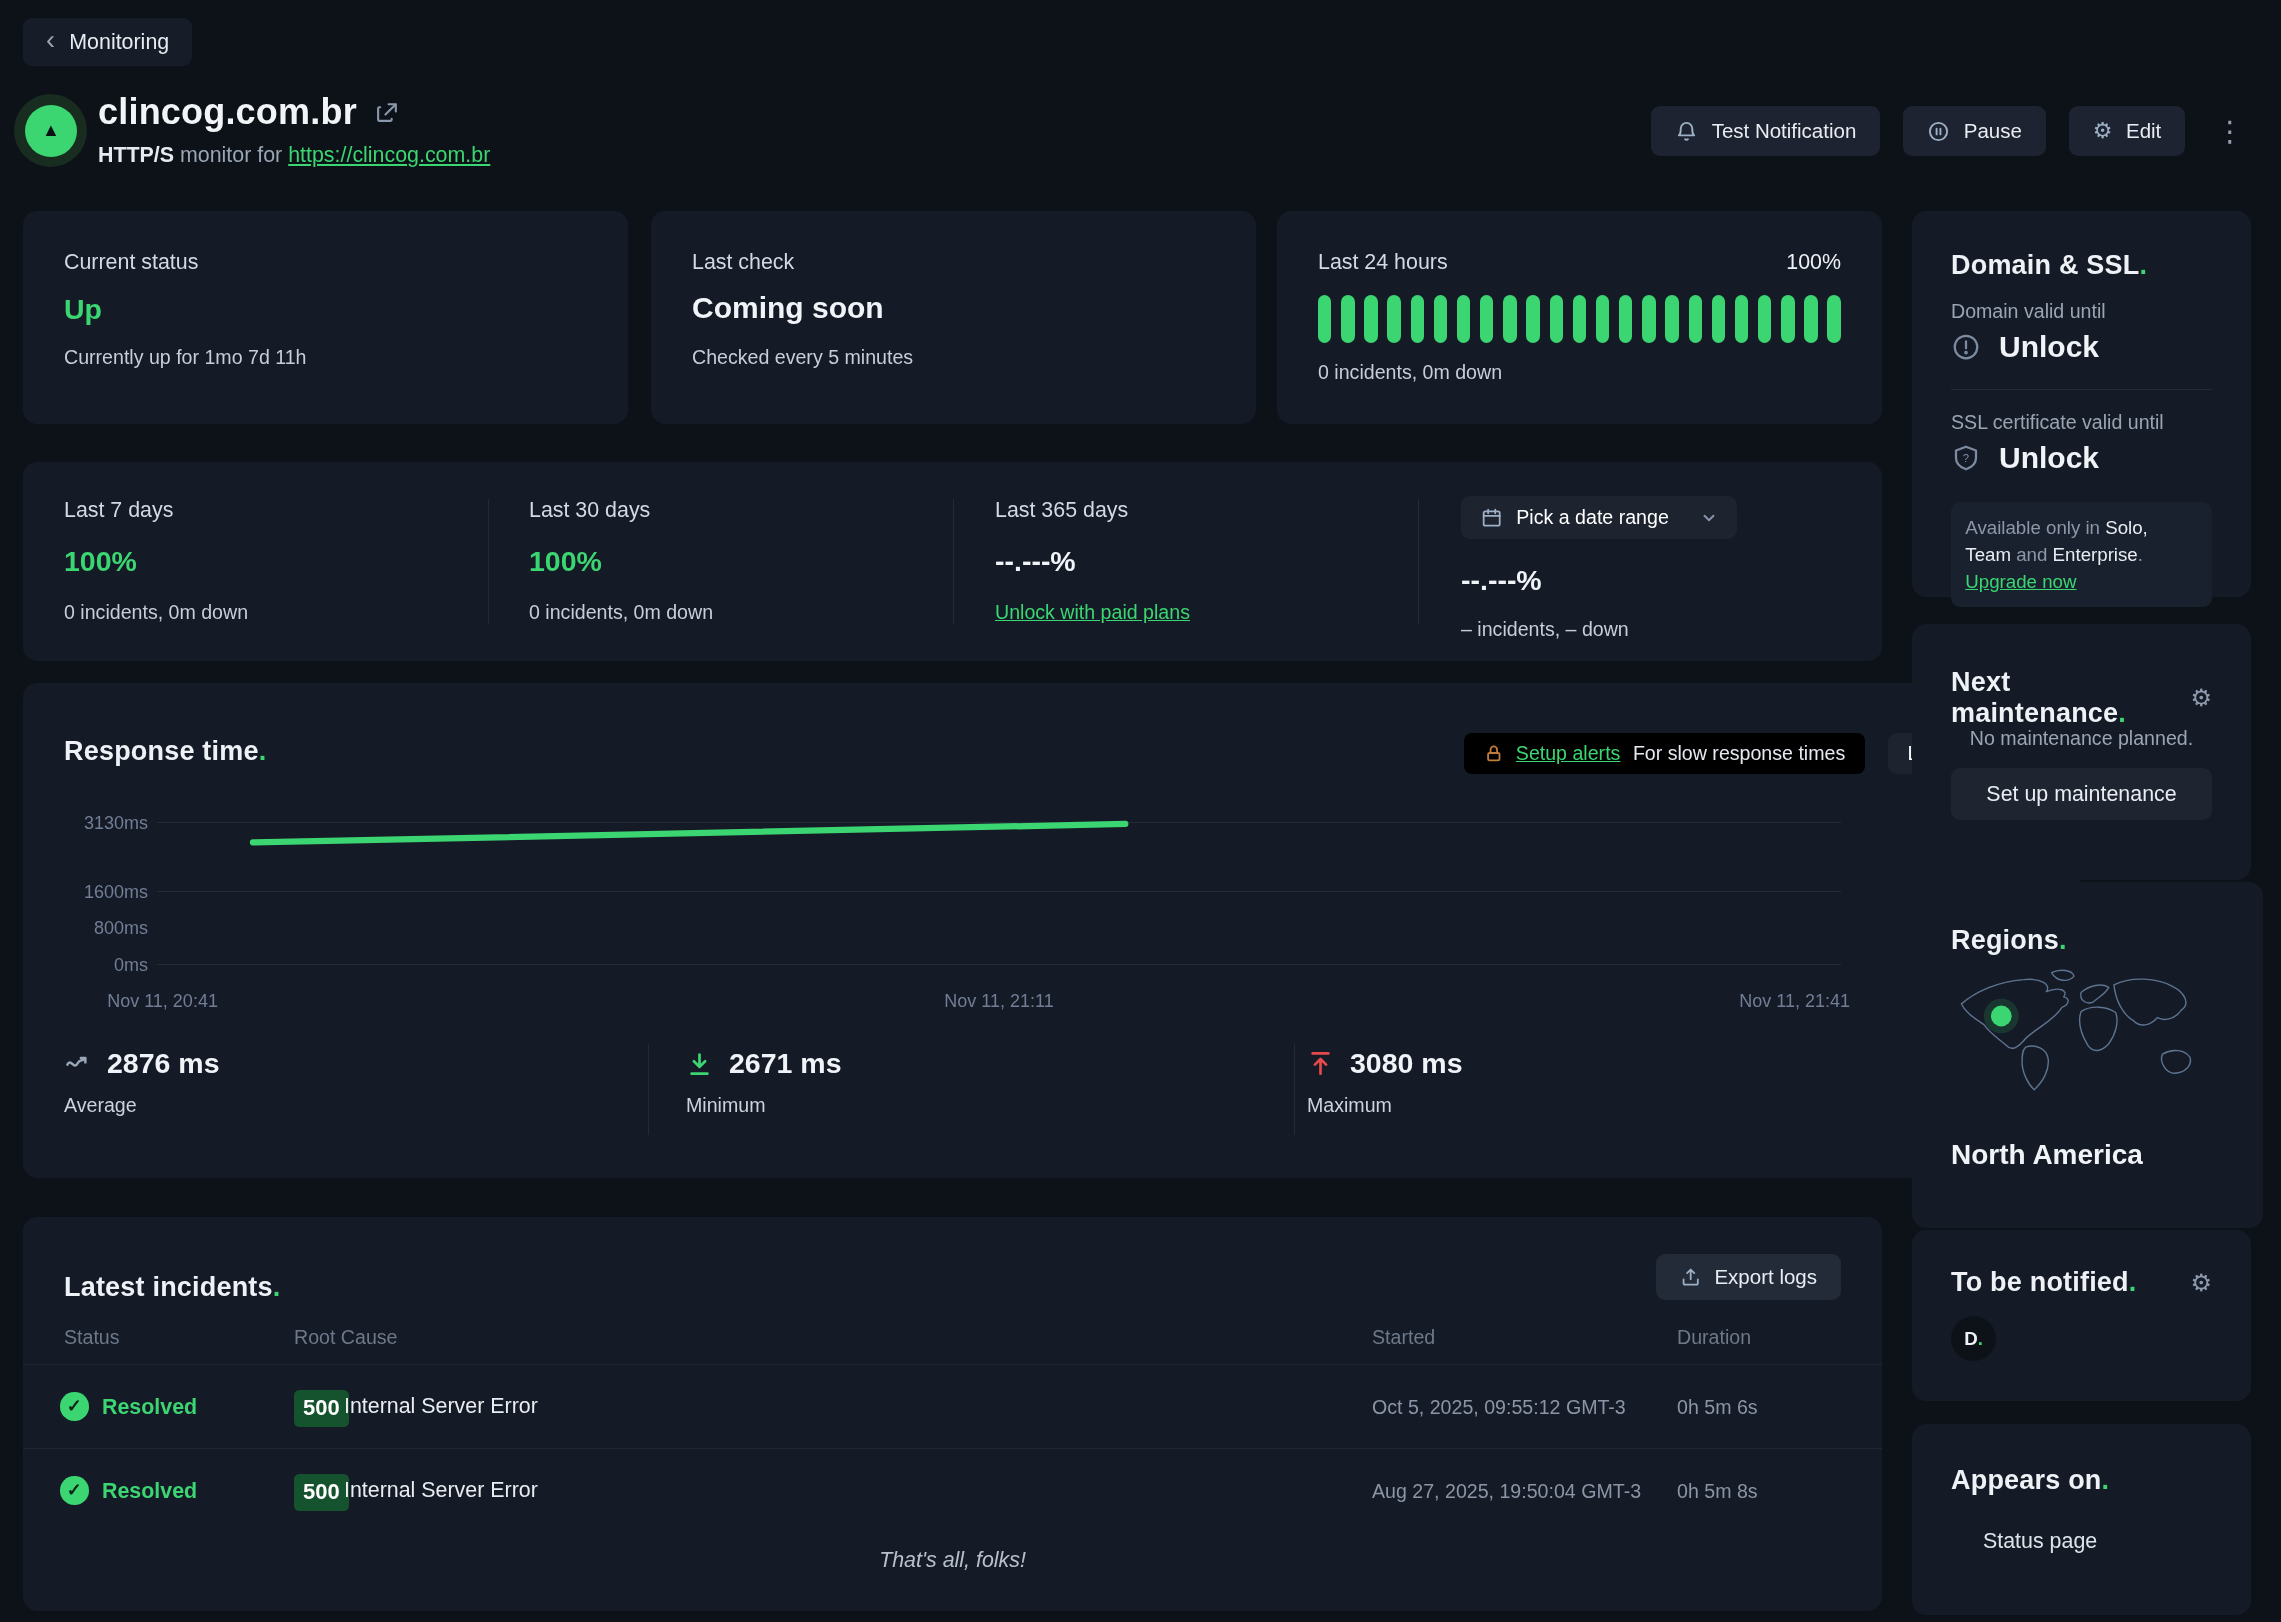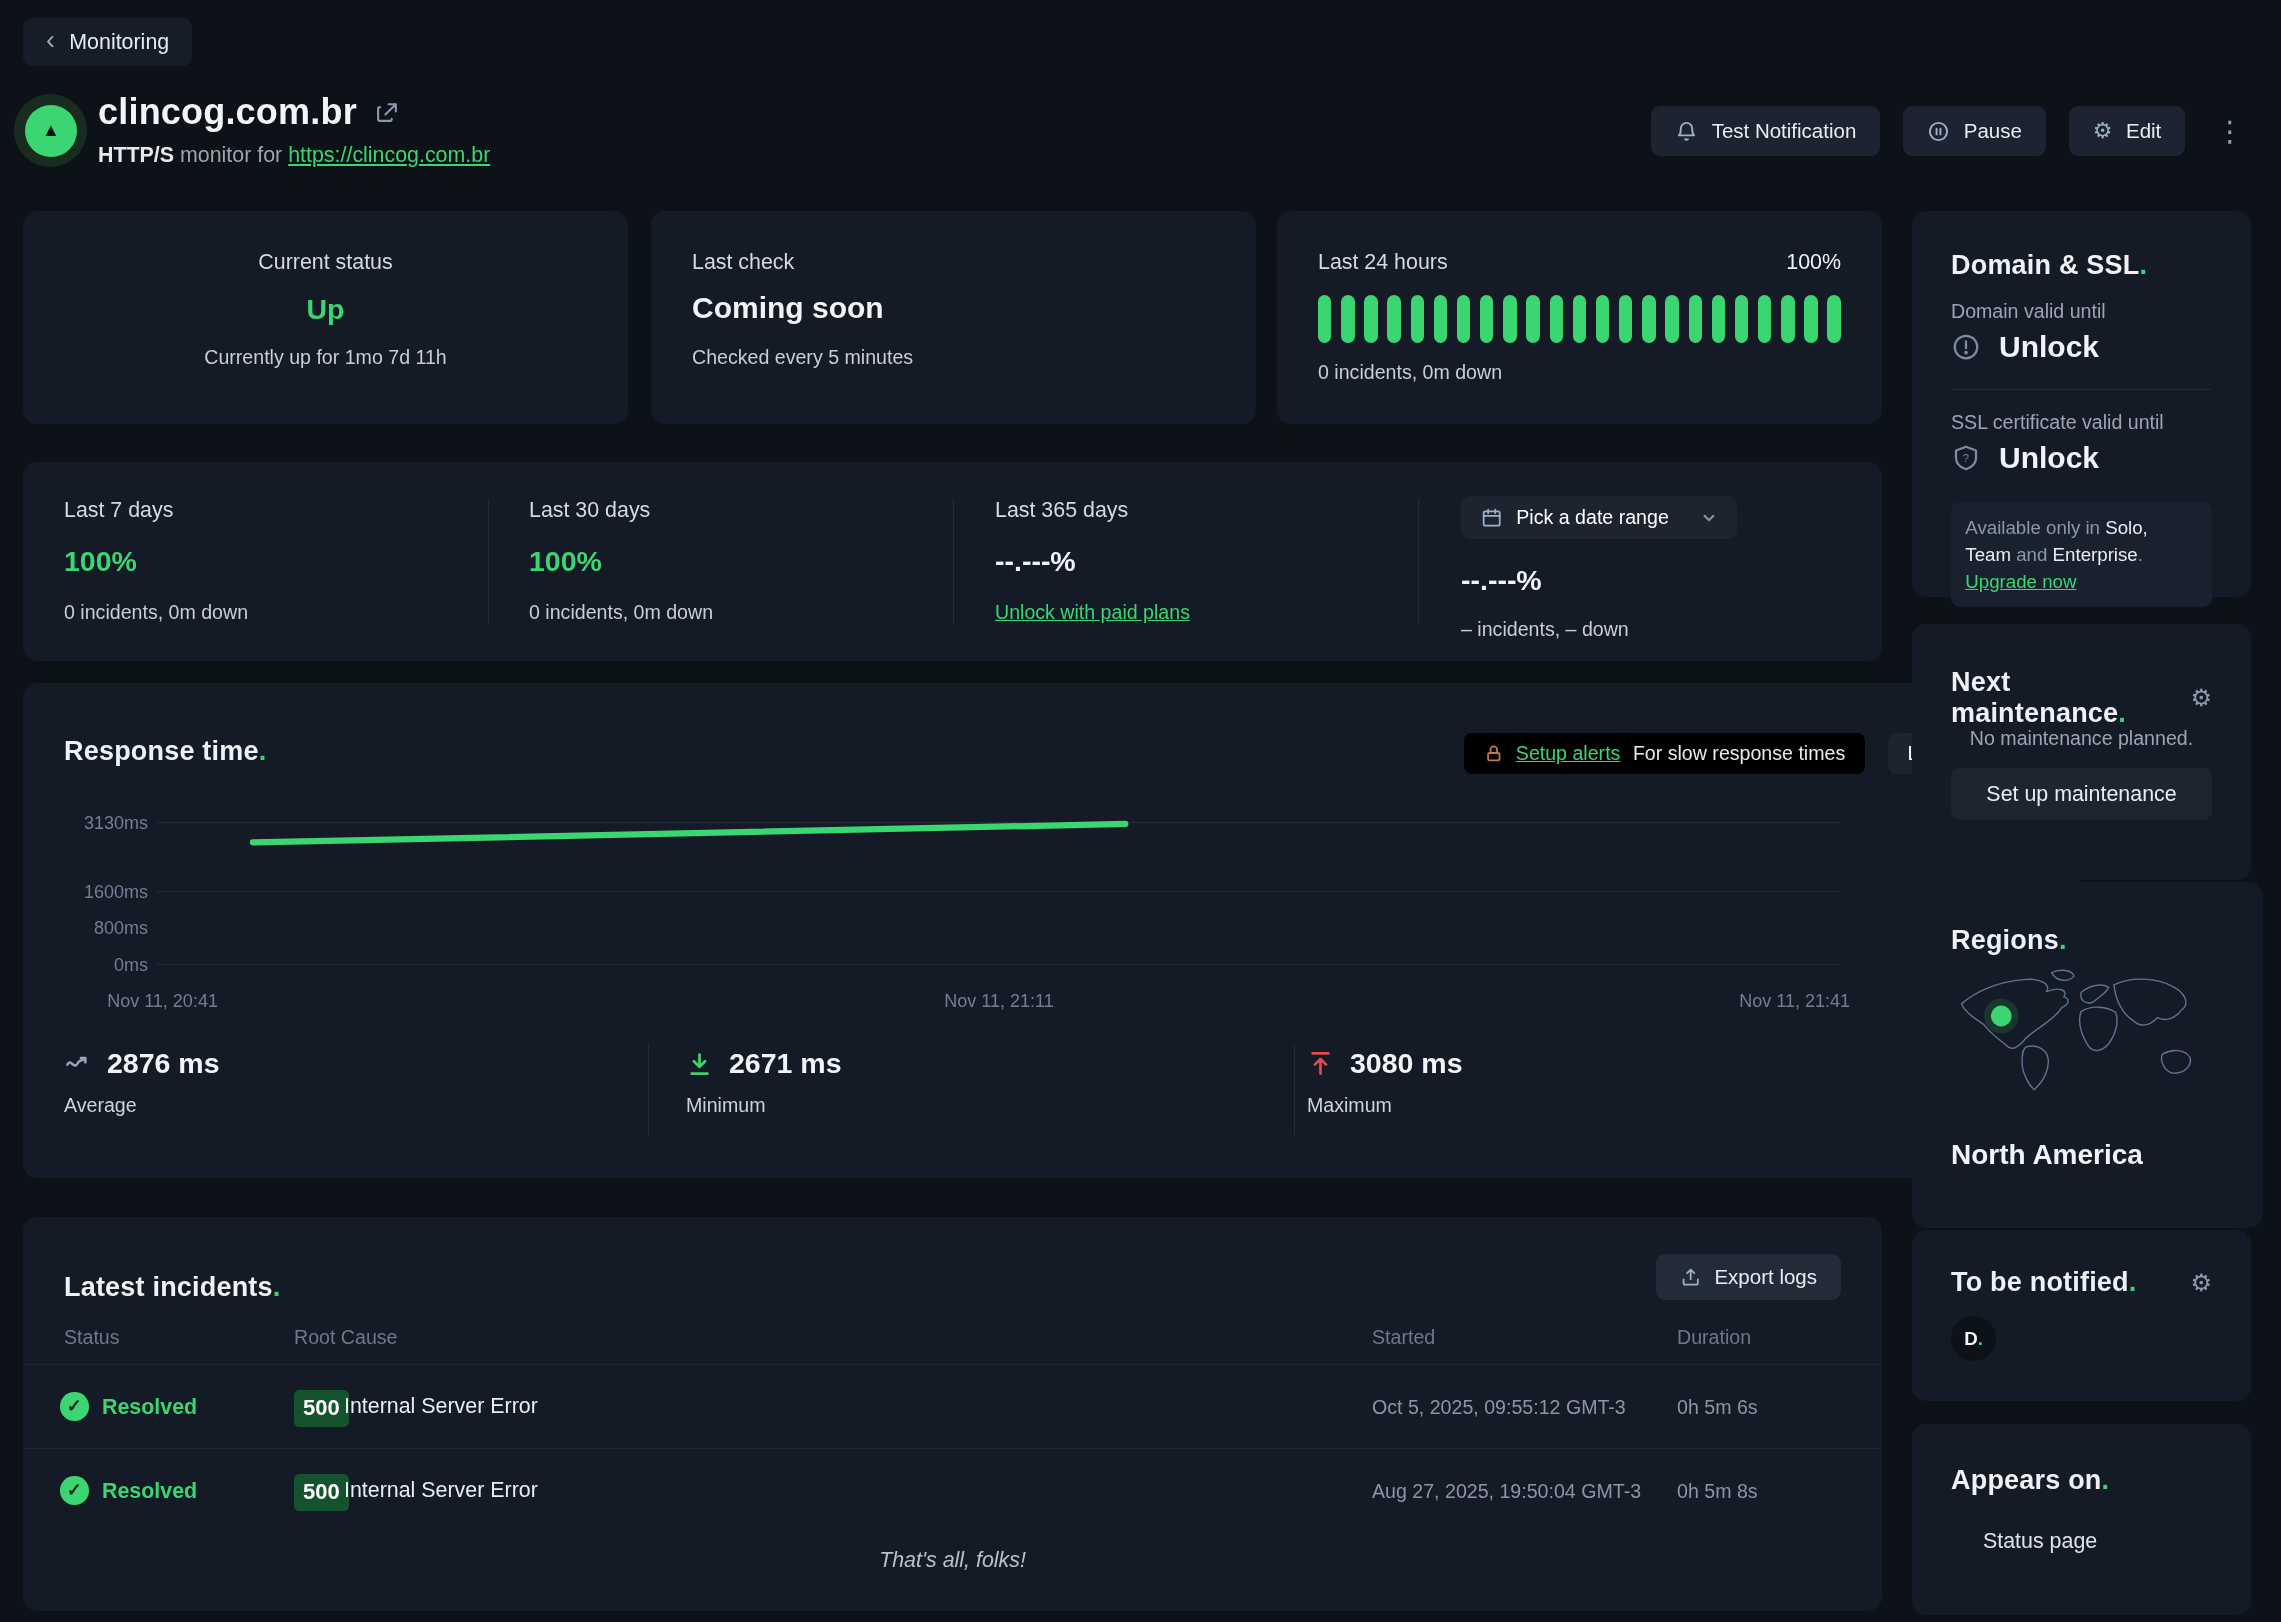--- a/index.html
+++ b/index.html
@@ -120,21 +120,21 @@
     </span>
     <span>Pause</span>
   </div>
   <div class="tbtn">
     <span class="ic gear" style="color:#9db0c6;font-size:22px;">⚙</span>
     <span>Edit</span>
   </div>
   <div class="kebab">⋮</div>
 </div>
 
-<div class="card" style="left:23px;top:211px;width:605px;height:213px;text-align:center;">
+<div class="card" style="left:23px;top:211px;width:605px;height:213px;">
   <div class="c-inner" style="top:39px;"><span class="lbl">Current status</span></div>
   <div class="c-inner" style="top:82px;"><span class="big green">Up</span></div>
   <div class="c-inner" style="top:135px;"><span class="note">Currently up for 1mo 7d 11h</span></div>
 </div>
 
 <div class="card" style="left:651px;top:211px;width:605px;height:213px;">
   <div class="c-inner" style="top:39px;"><span class="lbl">Last check</span></div>
   <div class="c-inner" style="top:80px;"><span class="big" style="font-size:30px;">Coming soon</span></div>
   <div class="c-inner" style="top:135px;"><span class="note">Checked every 5 minutes</span></div>
 </div>

